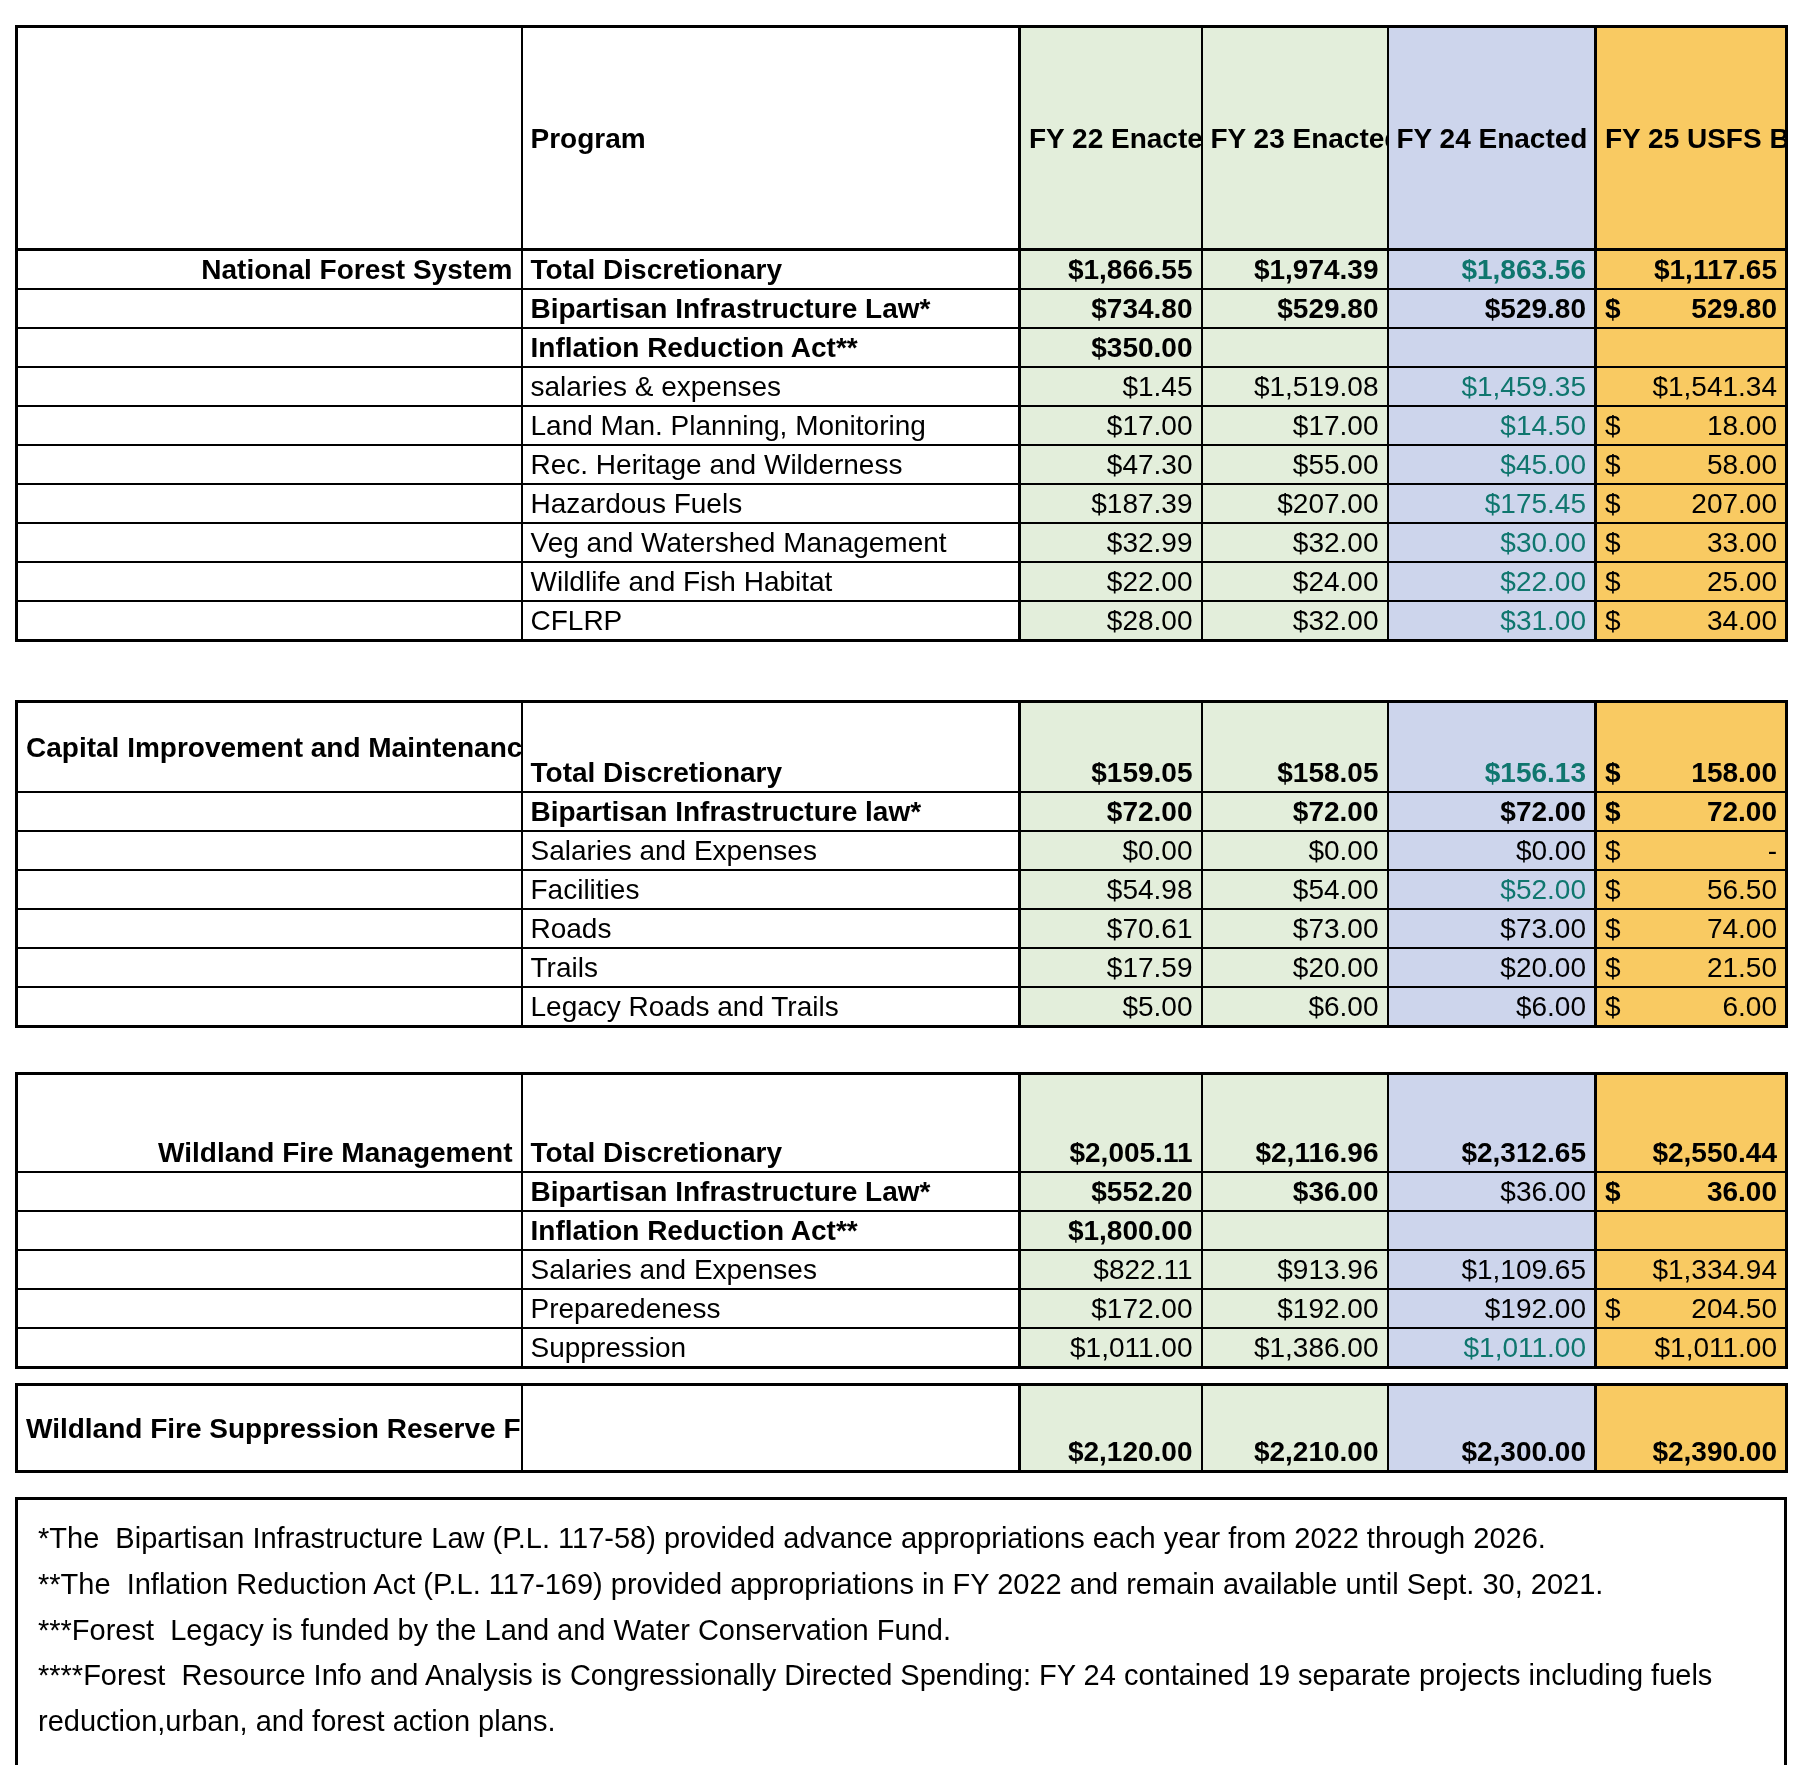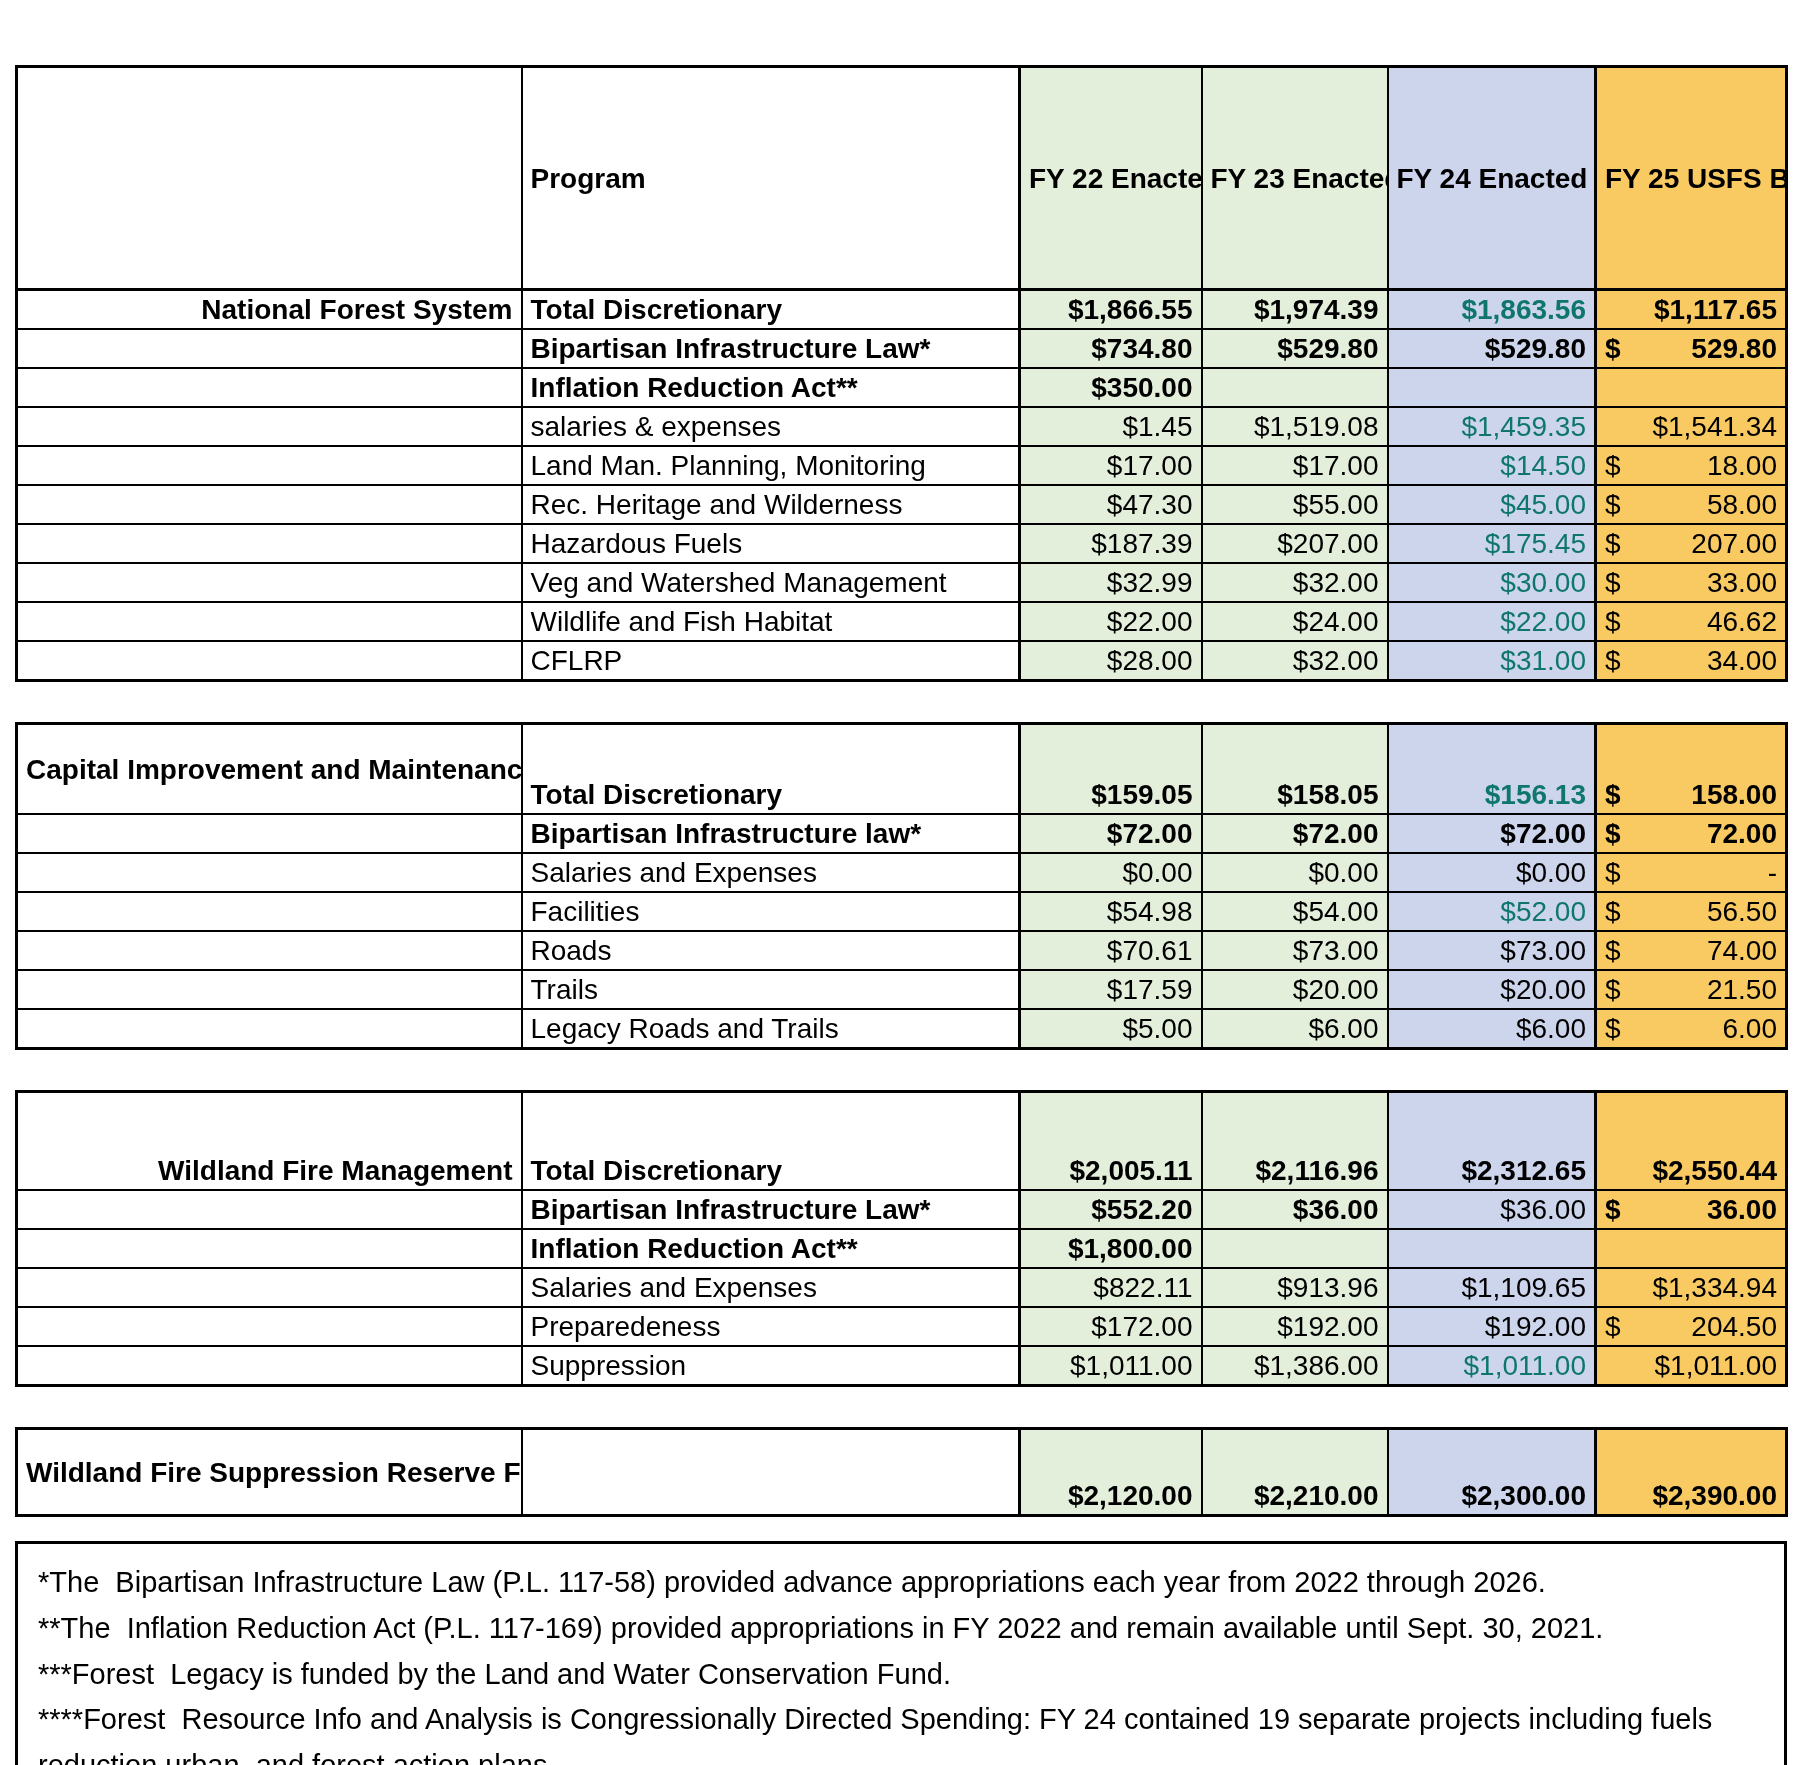--- a/index.html
+++ b/index.html
@@ -10,21 +10,20 @@
     color: #000;
     overflow: hidden;
   }
   .page { padding: 25px 15px 0 15px; }
 
   table.budget {
     border-collapse: collapse;
     table-layout: fixed;
     width: 1770px;
     border: 3px solid #000;
-    margin-top: 40px;
   }
   table.budget td {
     border: 2px solid #000;
     font-size: 28px;
     padding: 1px 8px;
     height: 35px;
     vertical-align: middle;
     overflow: hidden;
     white-space: nowrap;
     line-height: 1.25;
@@ -205,21 +204,21 @@
     </tr>
     <tr>
       <td class="cat"></td>
       <td>Wildlife and Fish Habitat</td>
       <td class="num green thickL">$22.00</td>
       <td class="num green">$24.00</td>
       <td class="num lav red">$22.00</td>
       <td class="num gold thickL">
             <div class="acct">
               <span>$</span>
-              <span class="amt">46.62</span>
+              <span class="amt">25.00</span>
             </div>
           </td>
     </tr>
     <tr>
       <td class="cat"></td>
       <td>CFLRP</td>
       <td class="num green thickL">$28.00</td>
       <td class="num green">$32.00</td>
       <td class="num lav red">$31.00</td>
       <td class="num gold thickL">

